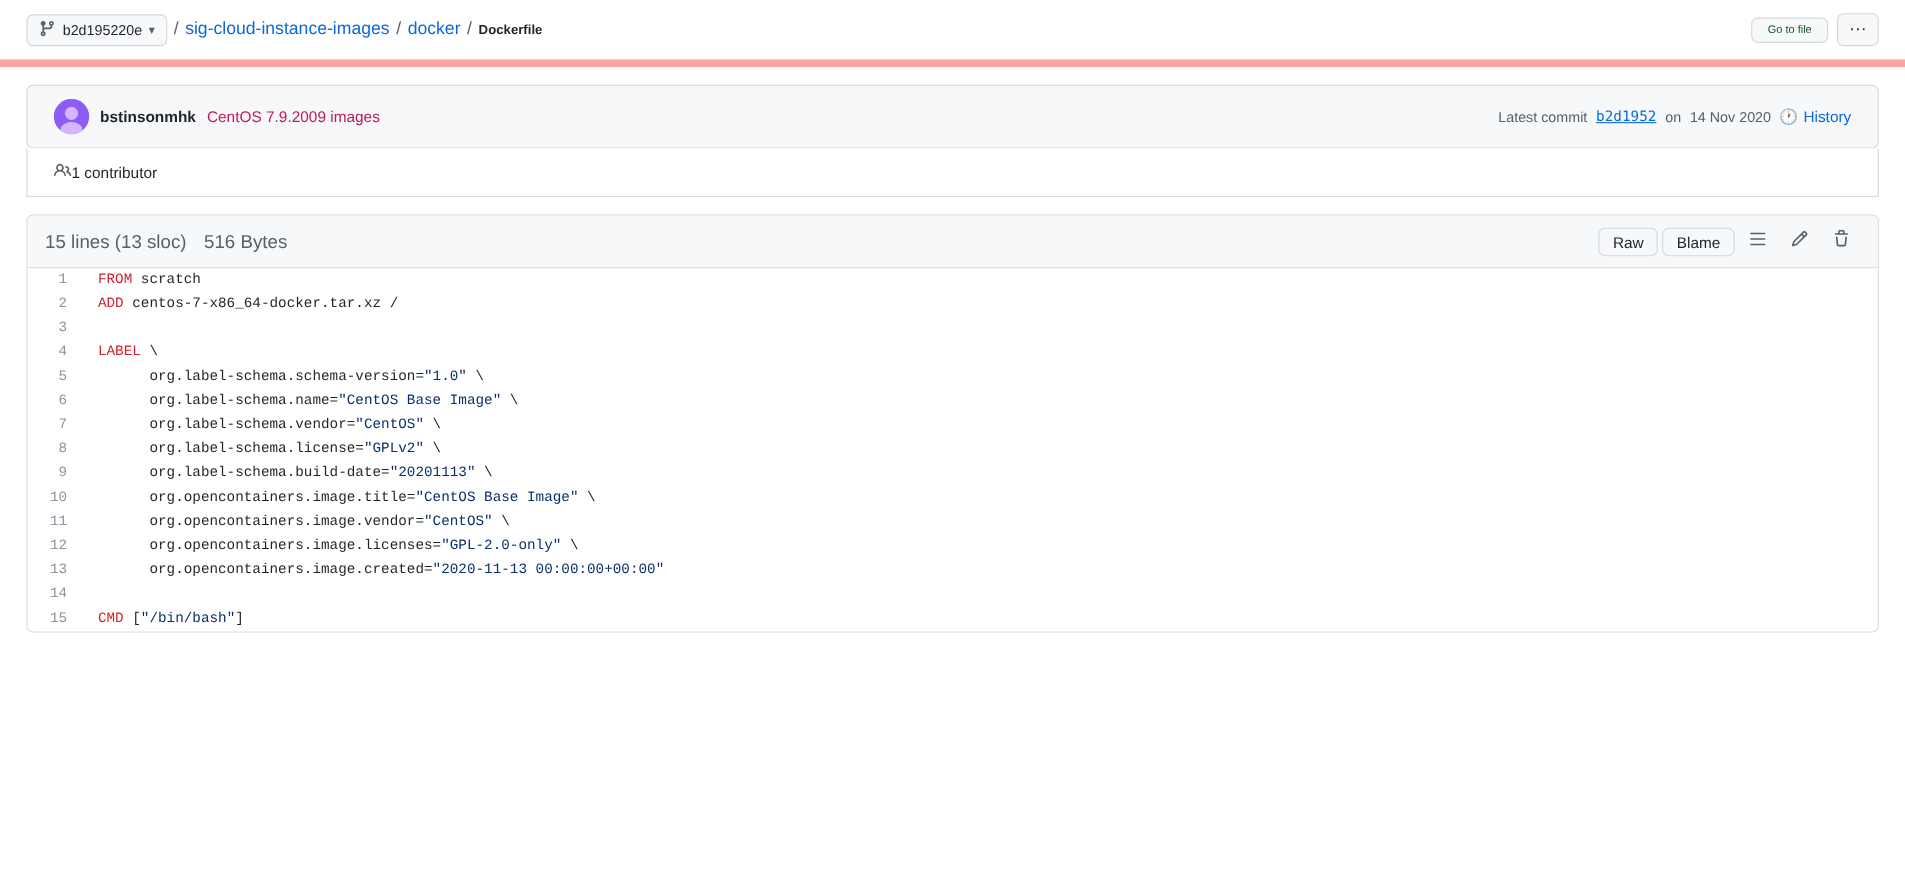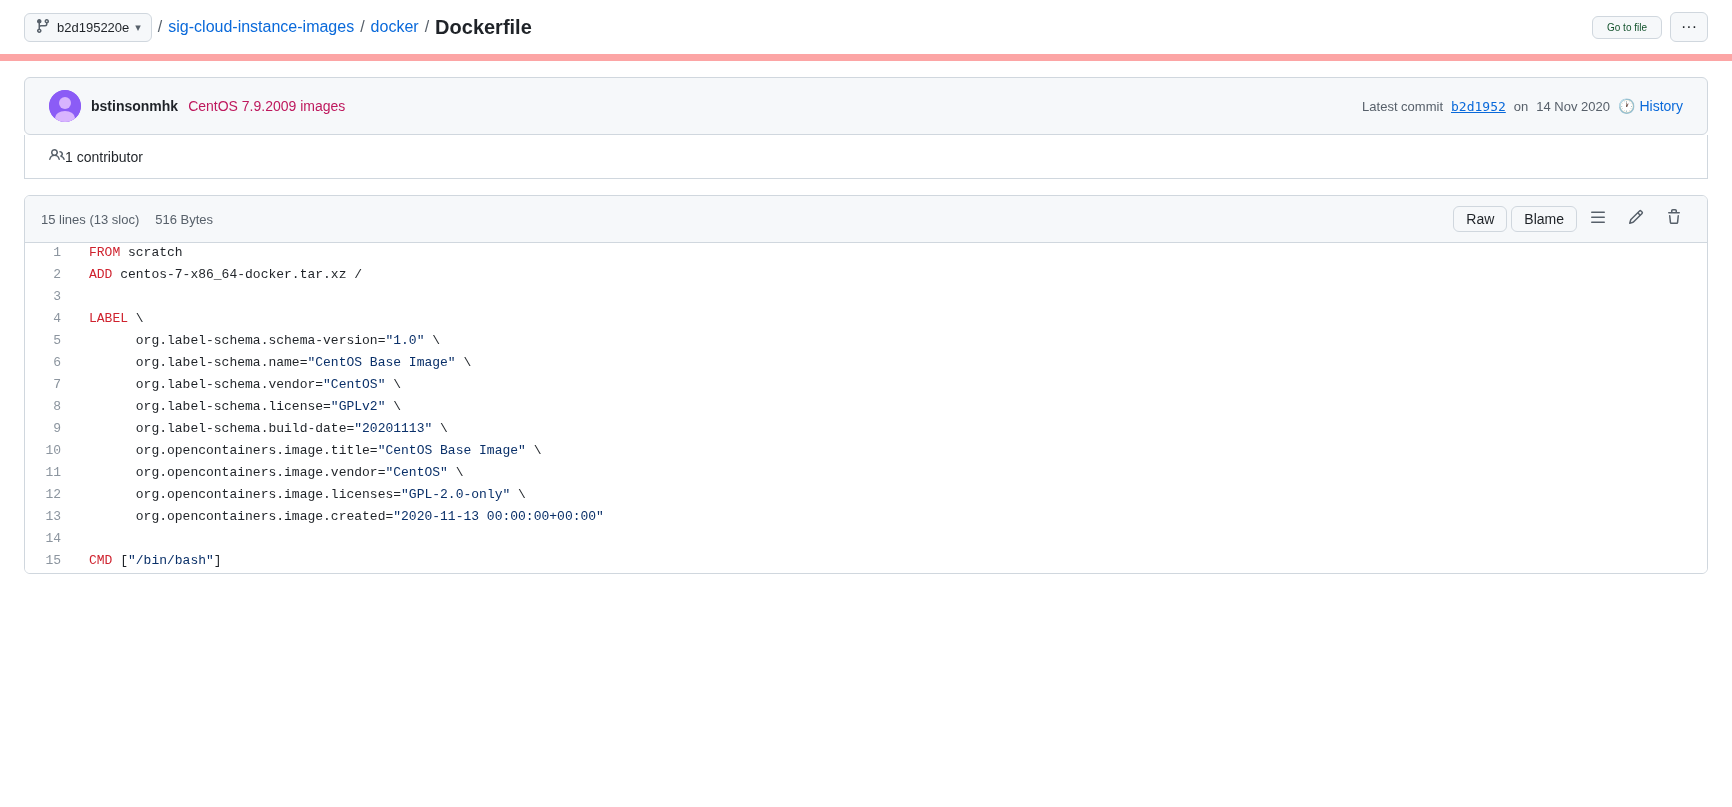--- a/index.html
+++ b/index.html
@@ -49,21 +49,21 @@
       color: #57606a;
       font-size: 16px;
     }
     .breadcrumb-link {
       color: #0969da;
       text-decoration: none;
       font-size: 16px;
     }
     .breadcrumb-current {
       font-weight: 600;
-      font-size: 20px;
+      font-size: 12px;
     }
     .top-bar-actions {
       display: flex;
       align-items: center;
       gap: 8px;
     }
     .btn-goto {
       border: 1px solid #d0d7de;
       border-radius: 6px;
       padding: 5px 14px;
@@ -173,21 +173,21 @@
       align-items: center;
       justify-content: space-between;
       padding: 8px 16px;
       background: #f6f8fa;
       border-bottom: 1px solid #d0d7de;
     }
     .file-meta {
       display: flex;
       align-items: center;
       gap: 16px;
-      font-size: 13px;
+      font-size: 17px;
       color: #57606a;
     }
     .file-meta-lines { font-weight: 400; }
     .file-meta-size { font-weight: 400; }
     .file-actions {
       display: flex;
       align-items: center;
       gap: 4px;
     }
     .btn-file-action {

